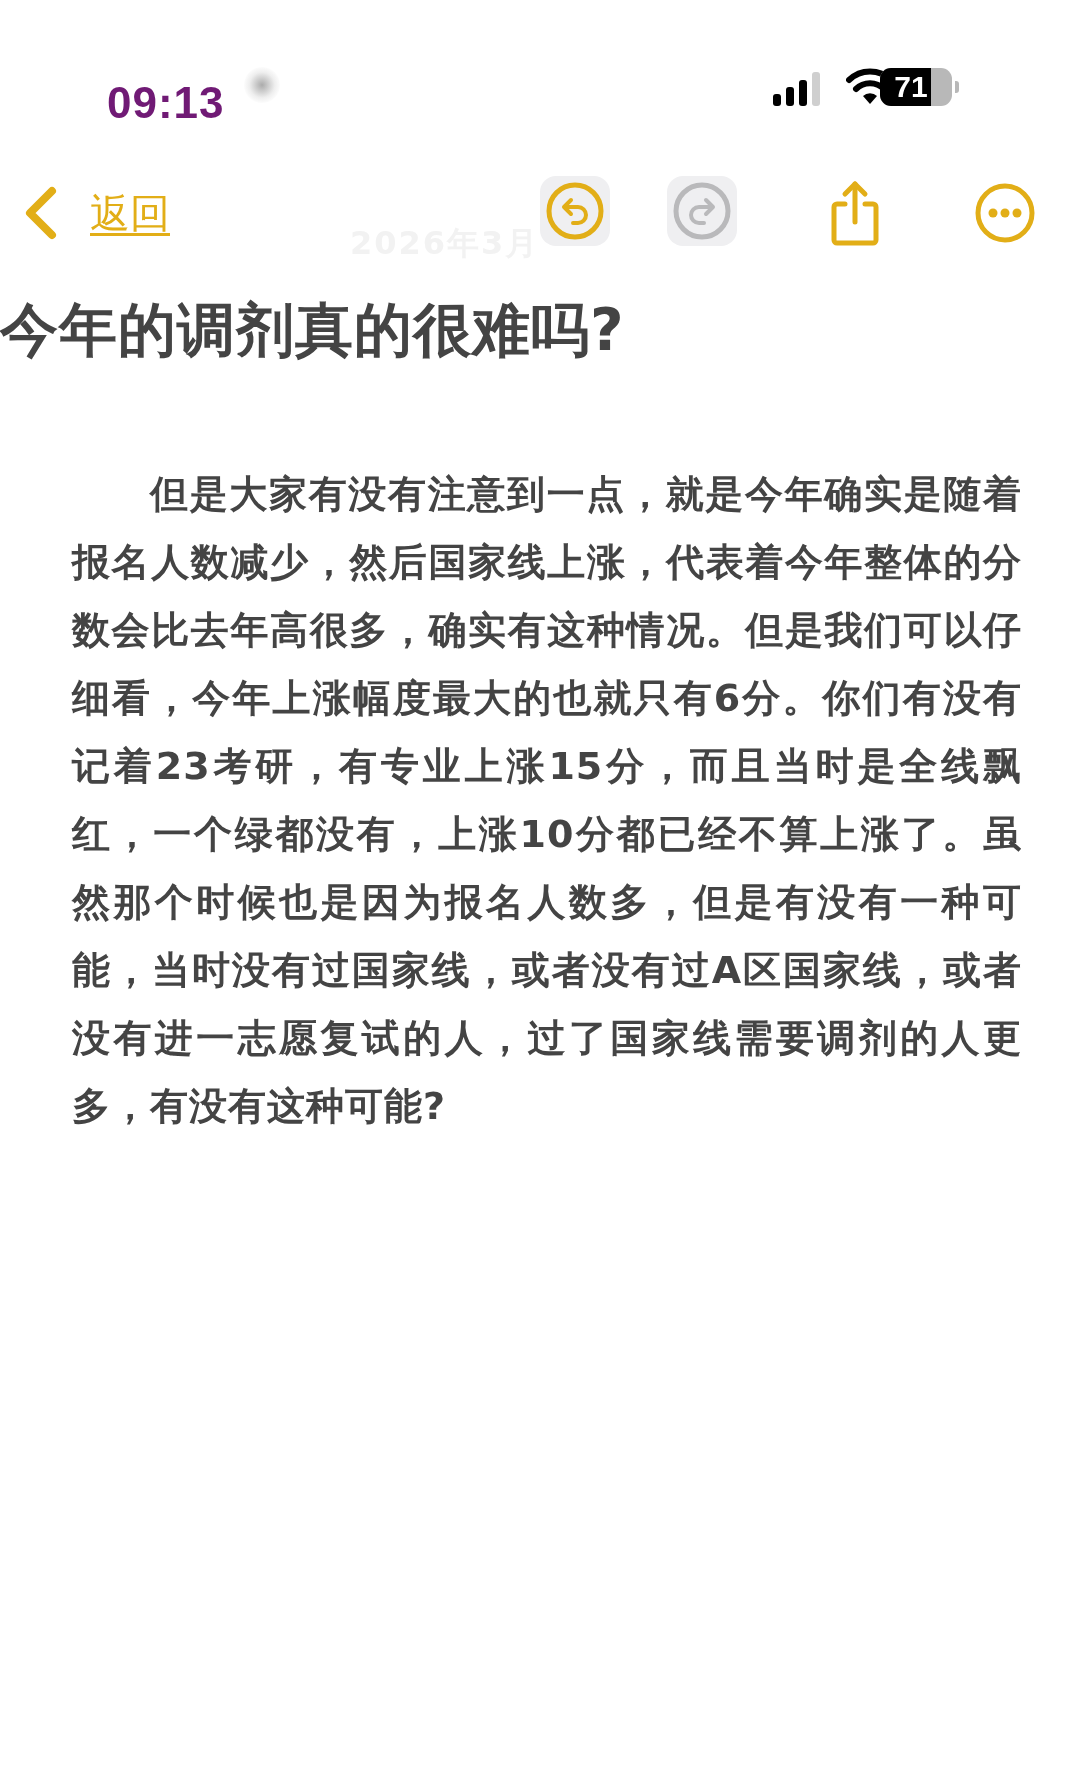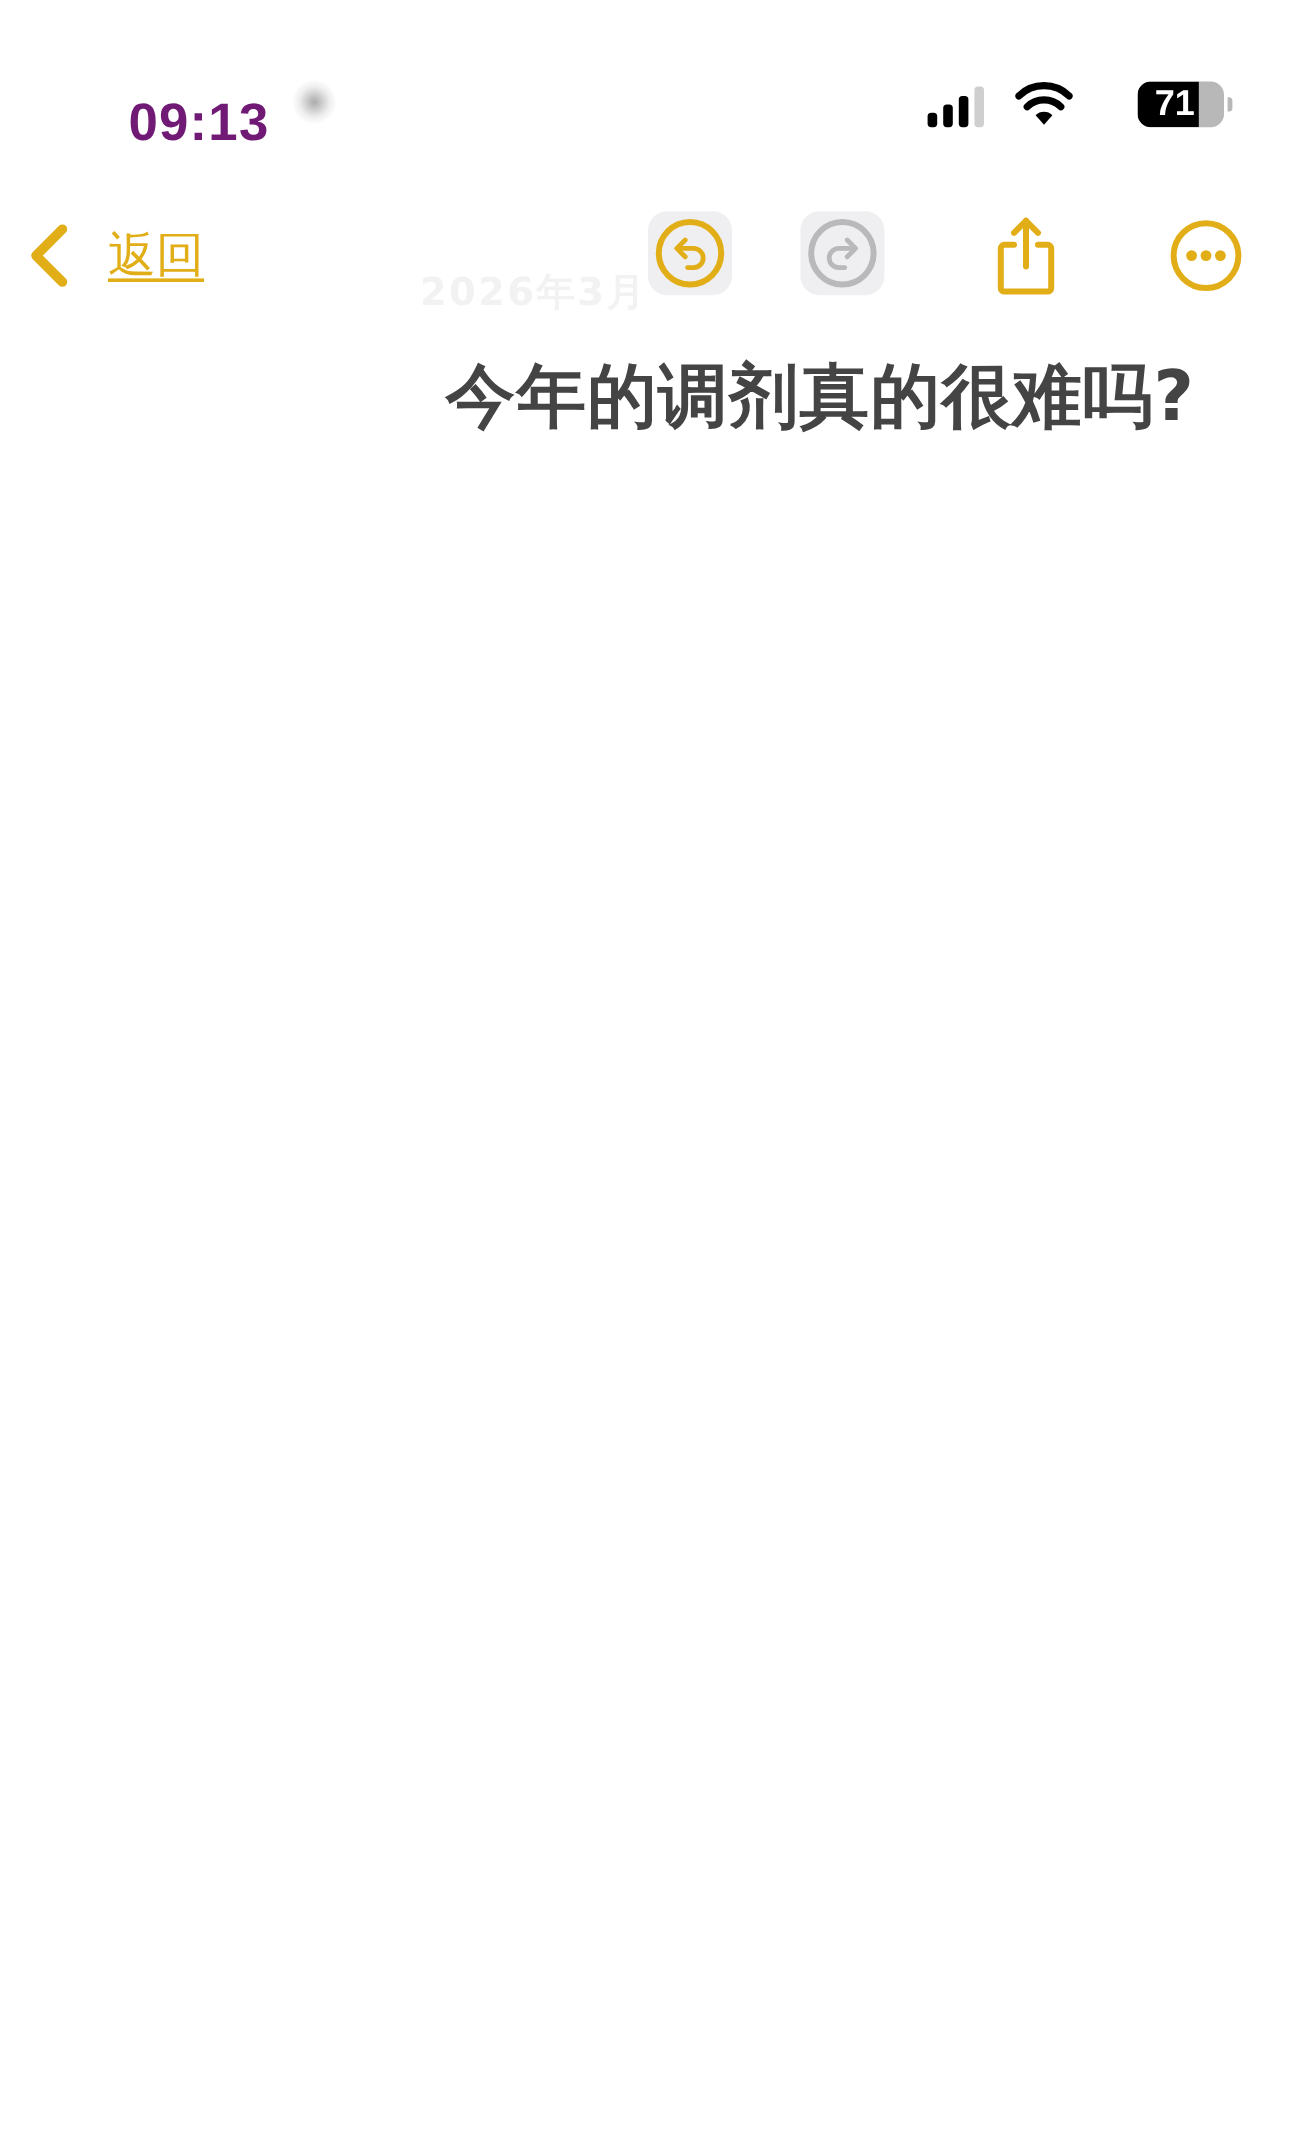--- a/index.html
+++ b/index.html
@@ -59,21 +59,21 @@
     }
     .wifi {
       position: absolute;
       left: 846px;
       top: 68px;
       width: 48px;
       height: 38px;
     }
     .battery {
       position: absolute;
-      left: 948px;
+      left: 880px;
       top: 68px;
       width: 72px;
       height: 38px;
     }
     .battery-body {
       position: absolute;
       left: 0; top: 0;
       width: 72px; height: 38px;
       border-radius: 11px;
       overflow: hidden;
@@ -161,21 +161,21 @@
     .undo-btn { left: 540px; top: 176px; }
     .redo-btn { left: 667px; top: 176px; }
     .share-btn { left: 820px; top: 178px; width: 70px; height: 70px; }
     .more-btn { left: 970px; top: 178px; width: 70px; height: 70px; }
     
     .article-title {
       position: absolute;
       left: 0;
       top: 290px;
       width: 996px;
-      text-align: right;
+      text-align: left;
       font-size: 58px;
       font-weight: 700;
       color: #444444;
       letter-spacing: 1px;
       line-height: 80px;
     }
     .article-body {
       position: absolute;
       left: 72px;
       top: 460px;
@@ -263,13 +263,14 @@
     <circle cx="32" cy="32" r="27" fill="none" stroke="#e2ae17" stroke-width="5"></circle>
     <circle cx="20" cy="32" r="4.5" fill="#e2ae17"></circle>
     <circle cx="32" cy="32" r="4.5" fill="#e2ae17"></circle>
     <circle cx="44" cy="32" r="4.5" fill="#e2ae17"></circle>
   </svg>
 </div>
 
 <h1 class="article-title" style="margin:0;">今年的调剂真的很难吗?</h1>
 
 <div class="article-body">
+  <p>但是大家有没有注意到一点，就是今年确实是随着报名人数减少，然后国家线上涨，代表着今年整体的分数会比去年高很多，确实有这种情况。但是我们可以仔细看，今年上涨幅度最大的也就只有6分。你们有没有记着23考研，有专业上涨15分，而且当时是全线飘红，一个绿都没有，上涨10分都已经不算上涨了。虽然那个时候也是因为报名人数多，但是有没有一种可能，当时没有过国家线，或者没有过A区国家线，或者没有进一志愿复试的人，过了国家线需要调剂的人更多，有没有这种可能?</p>
 </div>
 
 </body></html>

